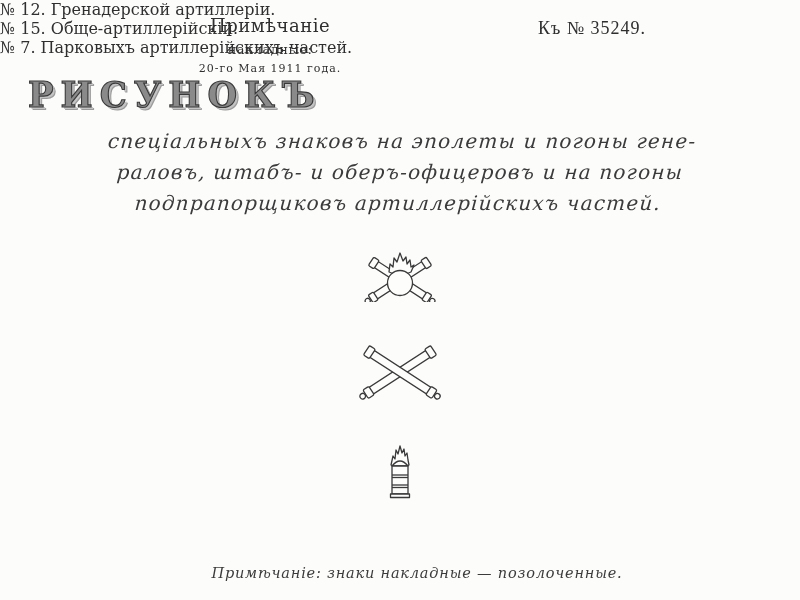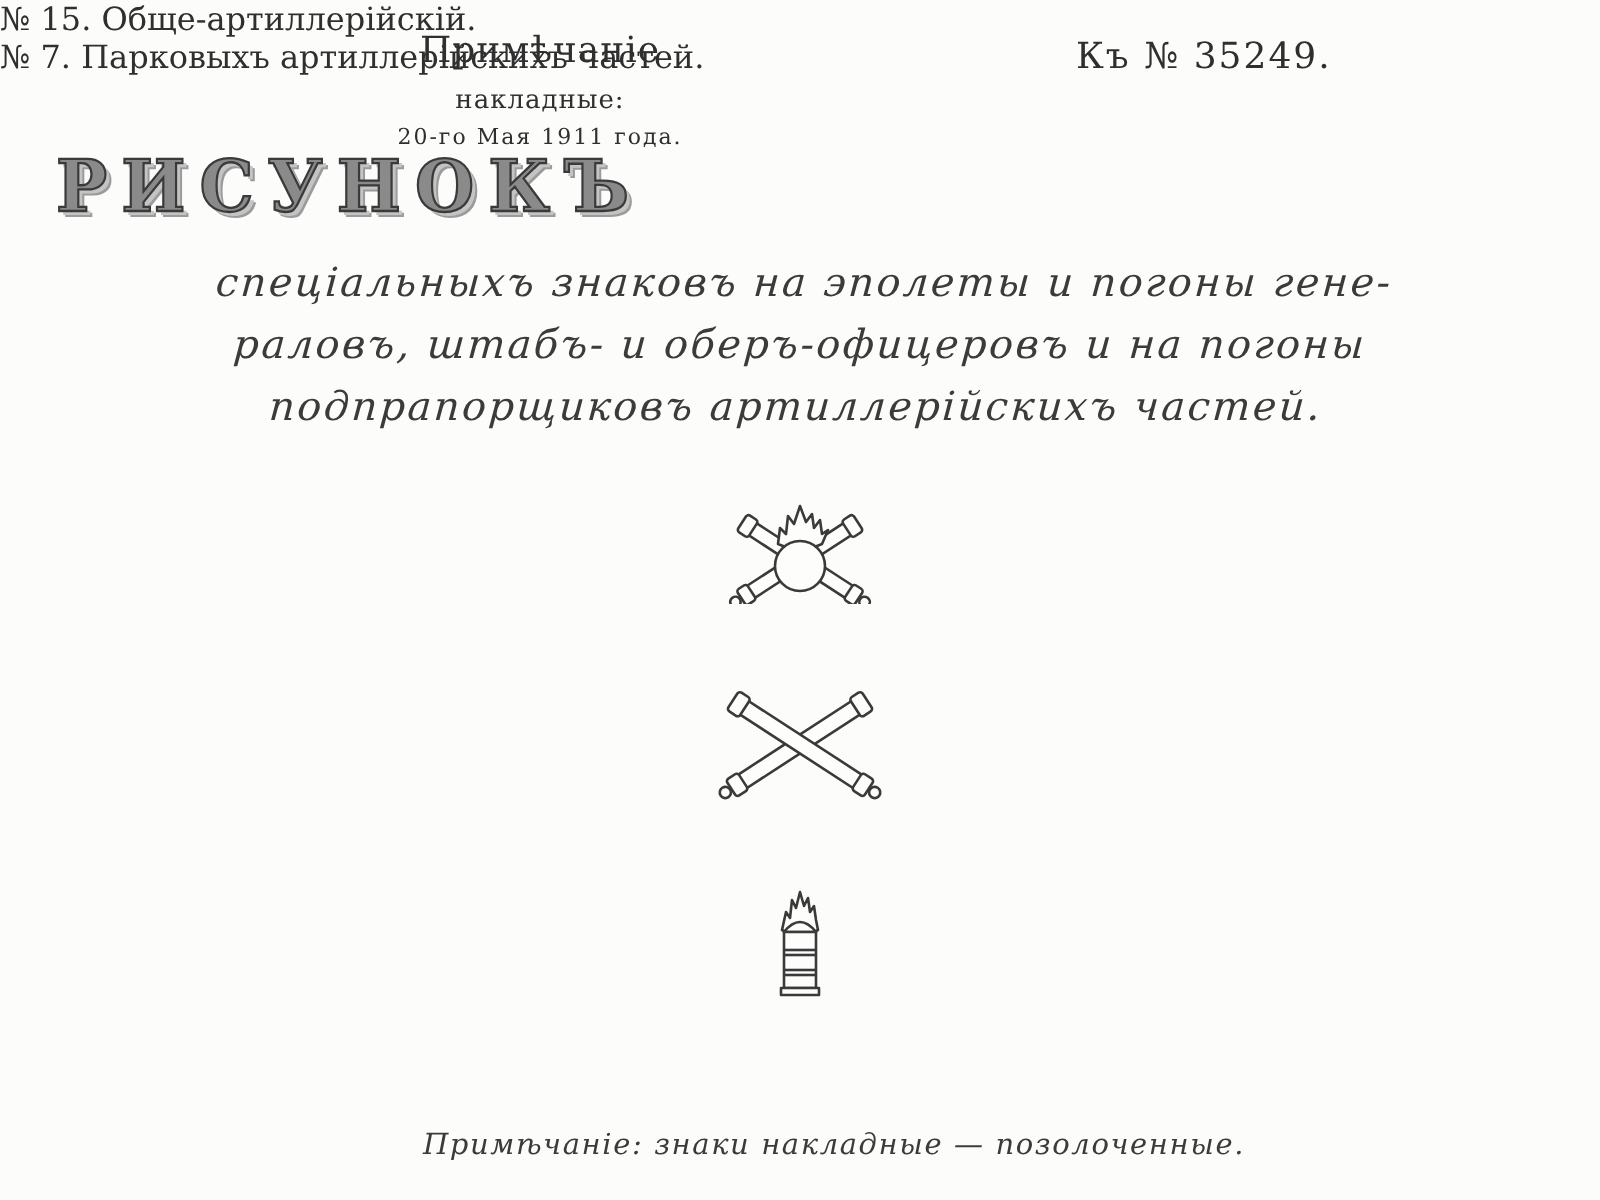--- a/index.html
+++ b/index.html
@@ -38,20 +38,21 @@
     letter-spacing: 1px;
     margin-top: 2px;
   }
   
   .reference {
     position: absolute;
     left: 538px;
     top: 18px;
     font-size: 18px;
     letter-spacing: 1px;
+    font-family: Liberation Serif, serif;
   }
   
   .title-wrap {
     position: absolute;
     top: 74px;
     left: 0;
     width: 100%;
     text-align: left;
     padding-left: 28px;
   }
@@ -153,20 +154,21 @@
           <rect class="ln" x="-35" y="-4.6" width="6" height="9.2" rx="1.5"></rect>
           <circle class="ln" cx="-38.5" cy="0" r="2.6"></circle>
         </g>
 
         <polygon class="ln" points="32,22 33,14 36,17 37,8 40,12 43,3 46,11 49,7 50,14 53,10 54,17 57,15 54,22 49,24 37,24"></polygon>
 
         <circle class="ln" cx="43" cy="33" r="12.5"></circle>
       </svg>
     </span>
   </div>
+  <div class="caption" id="caption-1">№ 12. Гренадерской артиллеріи.</div>
 
   <div class="figure" id="figure-2">
     <span class="emblem">
       <svg width="94" height="56" viewBox="0 0 94 56">
         <g transform="translate(47,28) rotate(-33)">
           <rect class="ln" x="-36" y="-4" width="70" height="8"></rect>
           <rect class="ln" x="33" y="-5.6" width="7" height="11.2" rx="1.5"></rect>
           <rect class="ln" x="-41" y="-5" width="7" height="10" rx="1.5"></rect>
           <circle class="ln" cx="-44.5" cy="0" r="2.8"></circle>
         </g>

